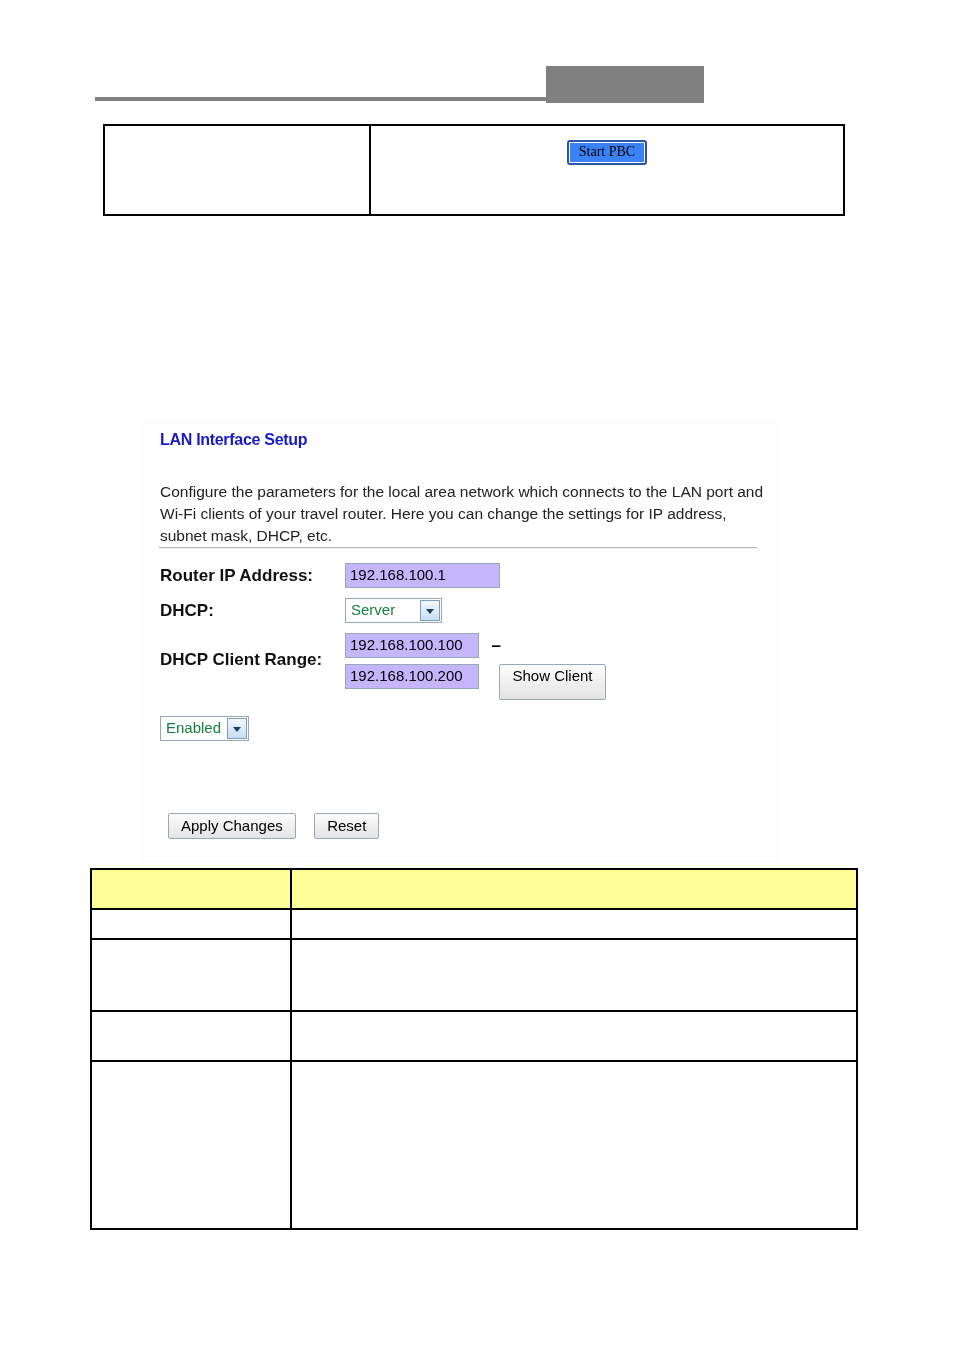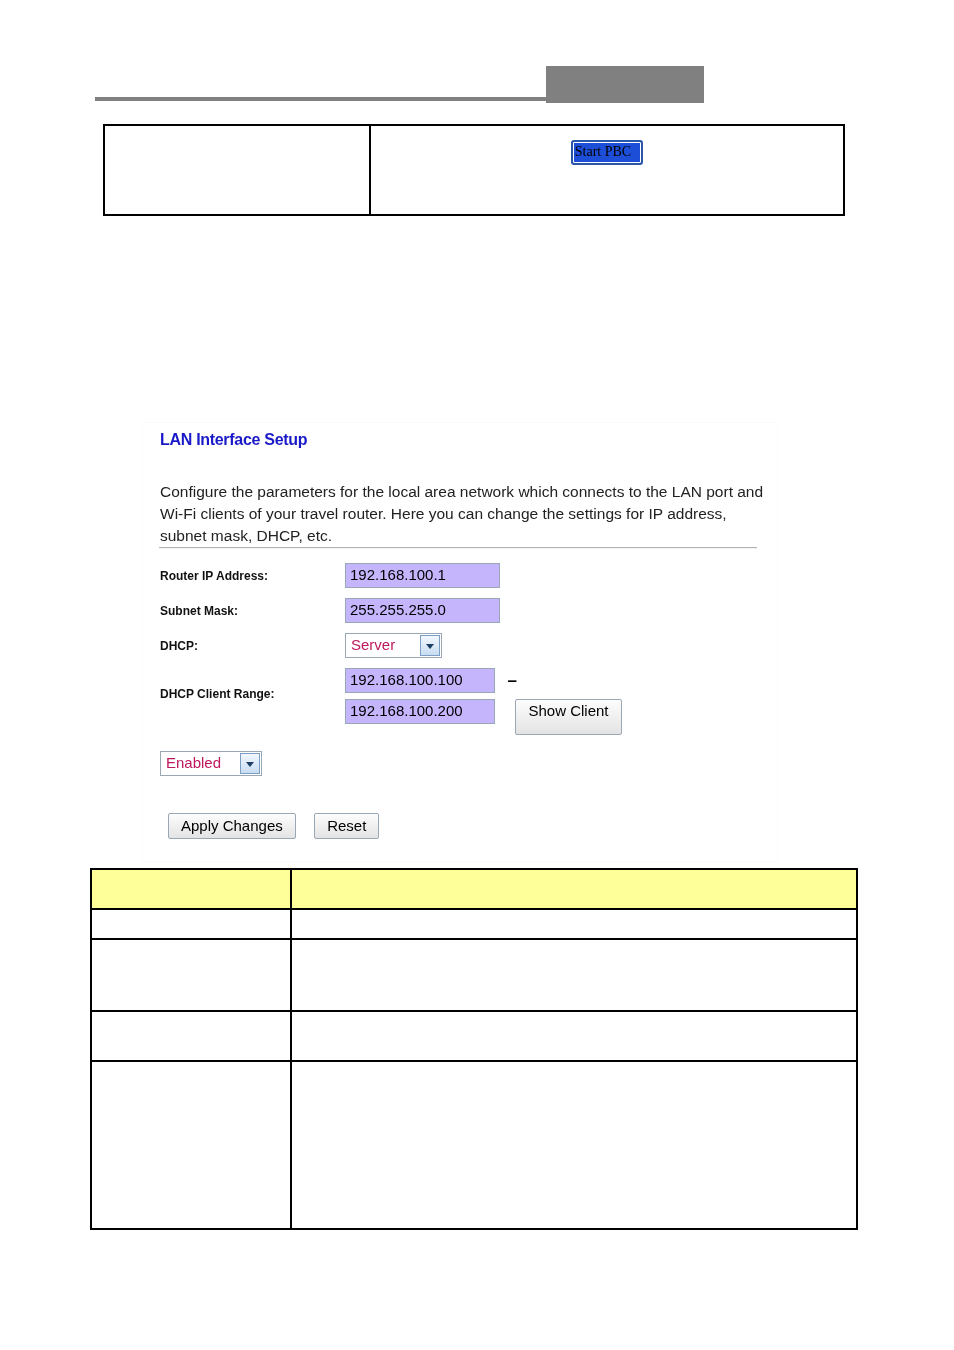--- a/index.html
+++ b/index.html
@@ -55,26 +55,26 @@
     padding: 0;
     vertical-align: top;
     background: #ffffff;
   }
   #pbc-table td.col-left  { width: 264px; }
   #pbc-table td.col-right { width: 472px; text-align: center; }
 
   .btn-pbc {
     display: inline-block;
     margin: 14px auto 0 auto;
-    padding: 2px 10px 3px 2px;
+    padding: 2px 10px 3px 10px;
     font-family: "Liberation Serif", serif;
     font-size: 14px;
     line-height: 16px;
     color: #000000;
-    background: #1d4ed8;
+    background: #3b82f6;
     border: 2px solid #2a56a8;
     border-radius: 3px;
     box-shadow: inset 0 0 0 1px #ffffff;
     white-space: nowrap;
   }
 
   
   #lan-panel {
     position: absolute;
     left: 143px;
@@ -121,21 +121,21 @@
     width: 600px;
   }
   .form-row {
     display: flex;
     align-items: flex-start;
     margin-bottom: 10px;
   }
   .form-label {
     width: 185px;
     flex: 0 0 185px;
-    font-size: 12px;
+    font-size: 17px;
     font-weight: bold;
     color: #111111;
     line-height: 18px;
     padding-top: 4px;
   }
   .form-label.two-line { line-height: 17px; padding-top: 6px; }
   .form-control { flex: 1 1 auto; }
 
   .txt-input {
     display: inline-block;
@@ -143,39 +143,39 @@
     height: 25px;
     padding: 2px 4px 0 4px;
     font-family: "Liberation Sans", sans-serif;
     font-size: 15px;
     color: #000000;
     background: #c4b5fd;
     border: 1px solid #9aa7b5;
     outline: none;
   }
   .txt-input.ip-wide    { width: 155px; }
-  .txt-input.ip-range   { width: 150px; }
+  .txt-input.ip-range   { width: 134px; }
 
   .sel-wrap {
     display: inline-block;
     position: relative;
     box-sizing: border-box;
     height: 25px;
     border: 1px solid #9aa7b5;
     background: #ffffff;
     vertical-align: top;
   }
   .sel-wrap.sel-dhcp  { width: 97px; }
-  .sel-wrap.sel-auto  { width: 102px; }
+  .sel-wrap.sel-auto  { width: 89px; }
   .sel-text {
     position: absolute;
     left: 5px;
     top: 2px;
     font-size: 15px;
-    color: #be185d;
+    color: #15803d;
     white-space: nowrap;
   }
   .sel-arrow-box {
     position: absolute;
     right: 1px;
     top: 1px;
     width: 20px;
     height: 21px;
     background: linear-gradient(#f2f7fd, #c8ddf2);
     border: 1px solid #7b9fc4;
@@ -283,26 +283,20 @@
 
   <div id="lan-form">
 
     <div class="form-row">
       <div class="form-label">Router IP Address:</div>
       <div class="form-control">
         <span class="txt-input ip-wide">192.168.100.1</span>
       </div>
     </div>
 
-    <div class="form-row">
-      <div class="form-label">Subnet Mask:</div>
-      <div class="form-control">
-        <span class="txt-input ip-wide">255.255.255.0</span>
-      </div>
-    </div>
 
     <div class="form-row">
       <div class="form-label">DHCP:</div>
       <div class="form-control">
         <span class="sel-wrap sel-dhcp">
           <span class="sel-text">Server</span>
           <span class="sel-arrow-box"></span>
         </span>
       </div>
     </div>

